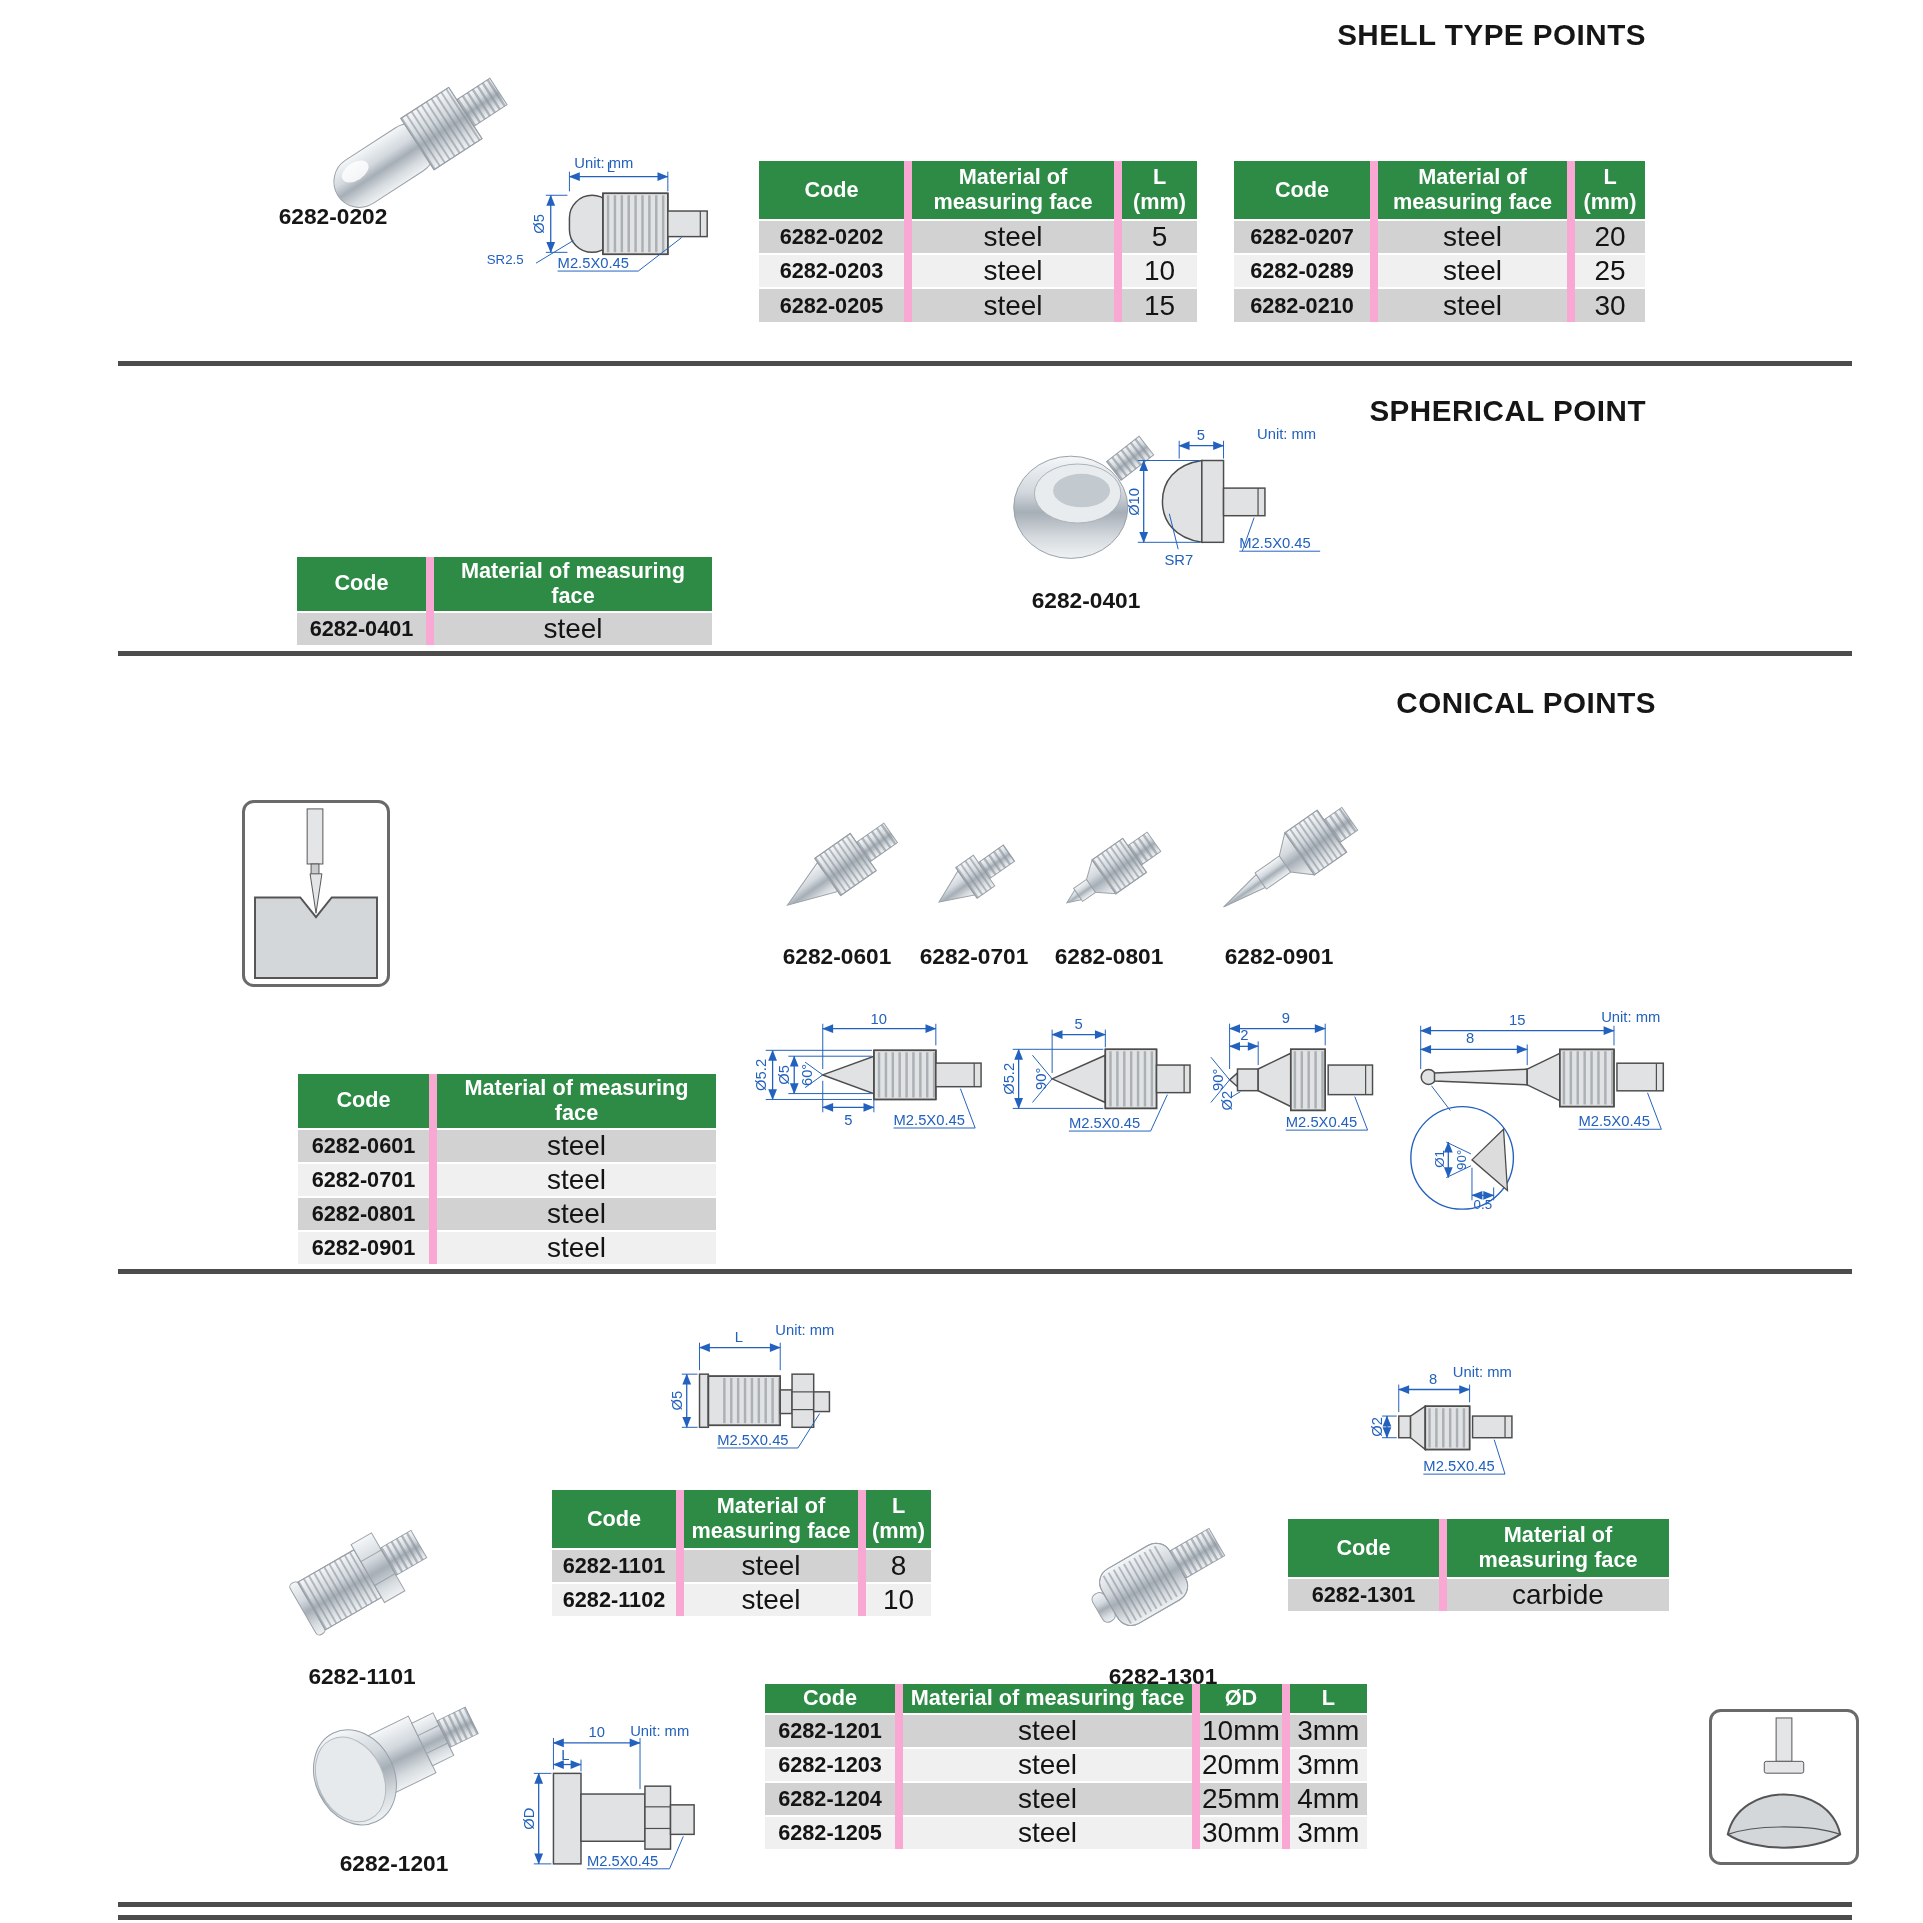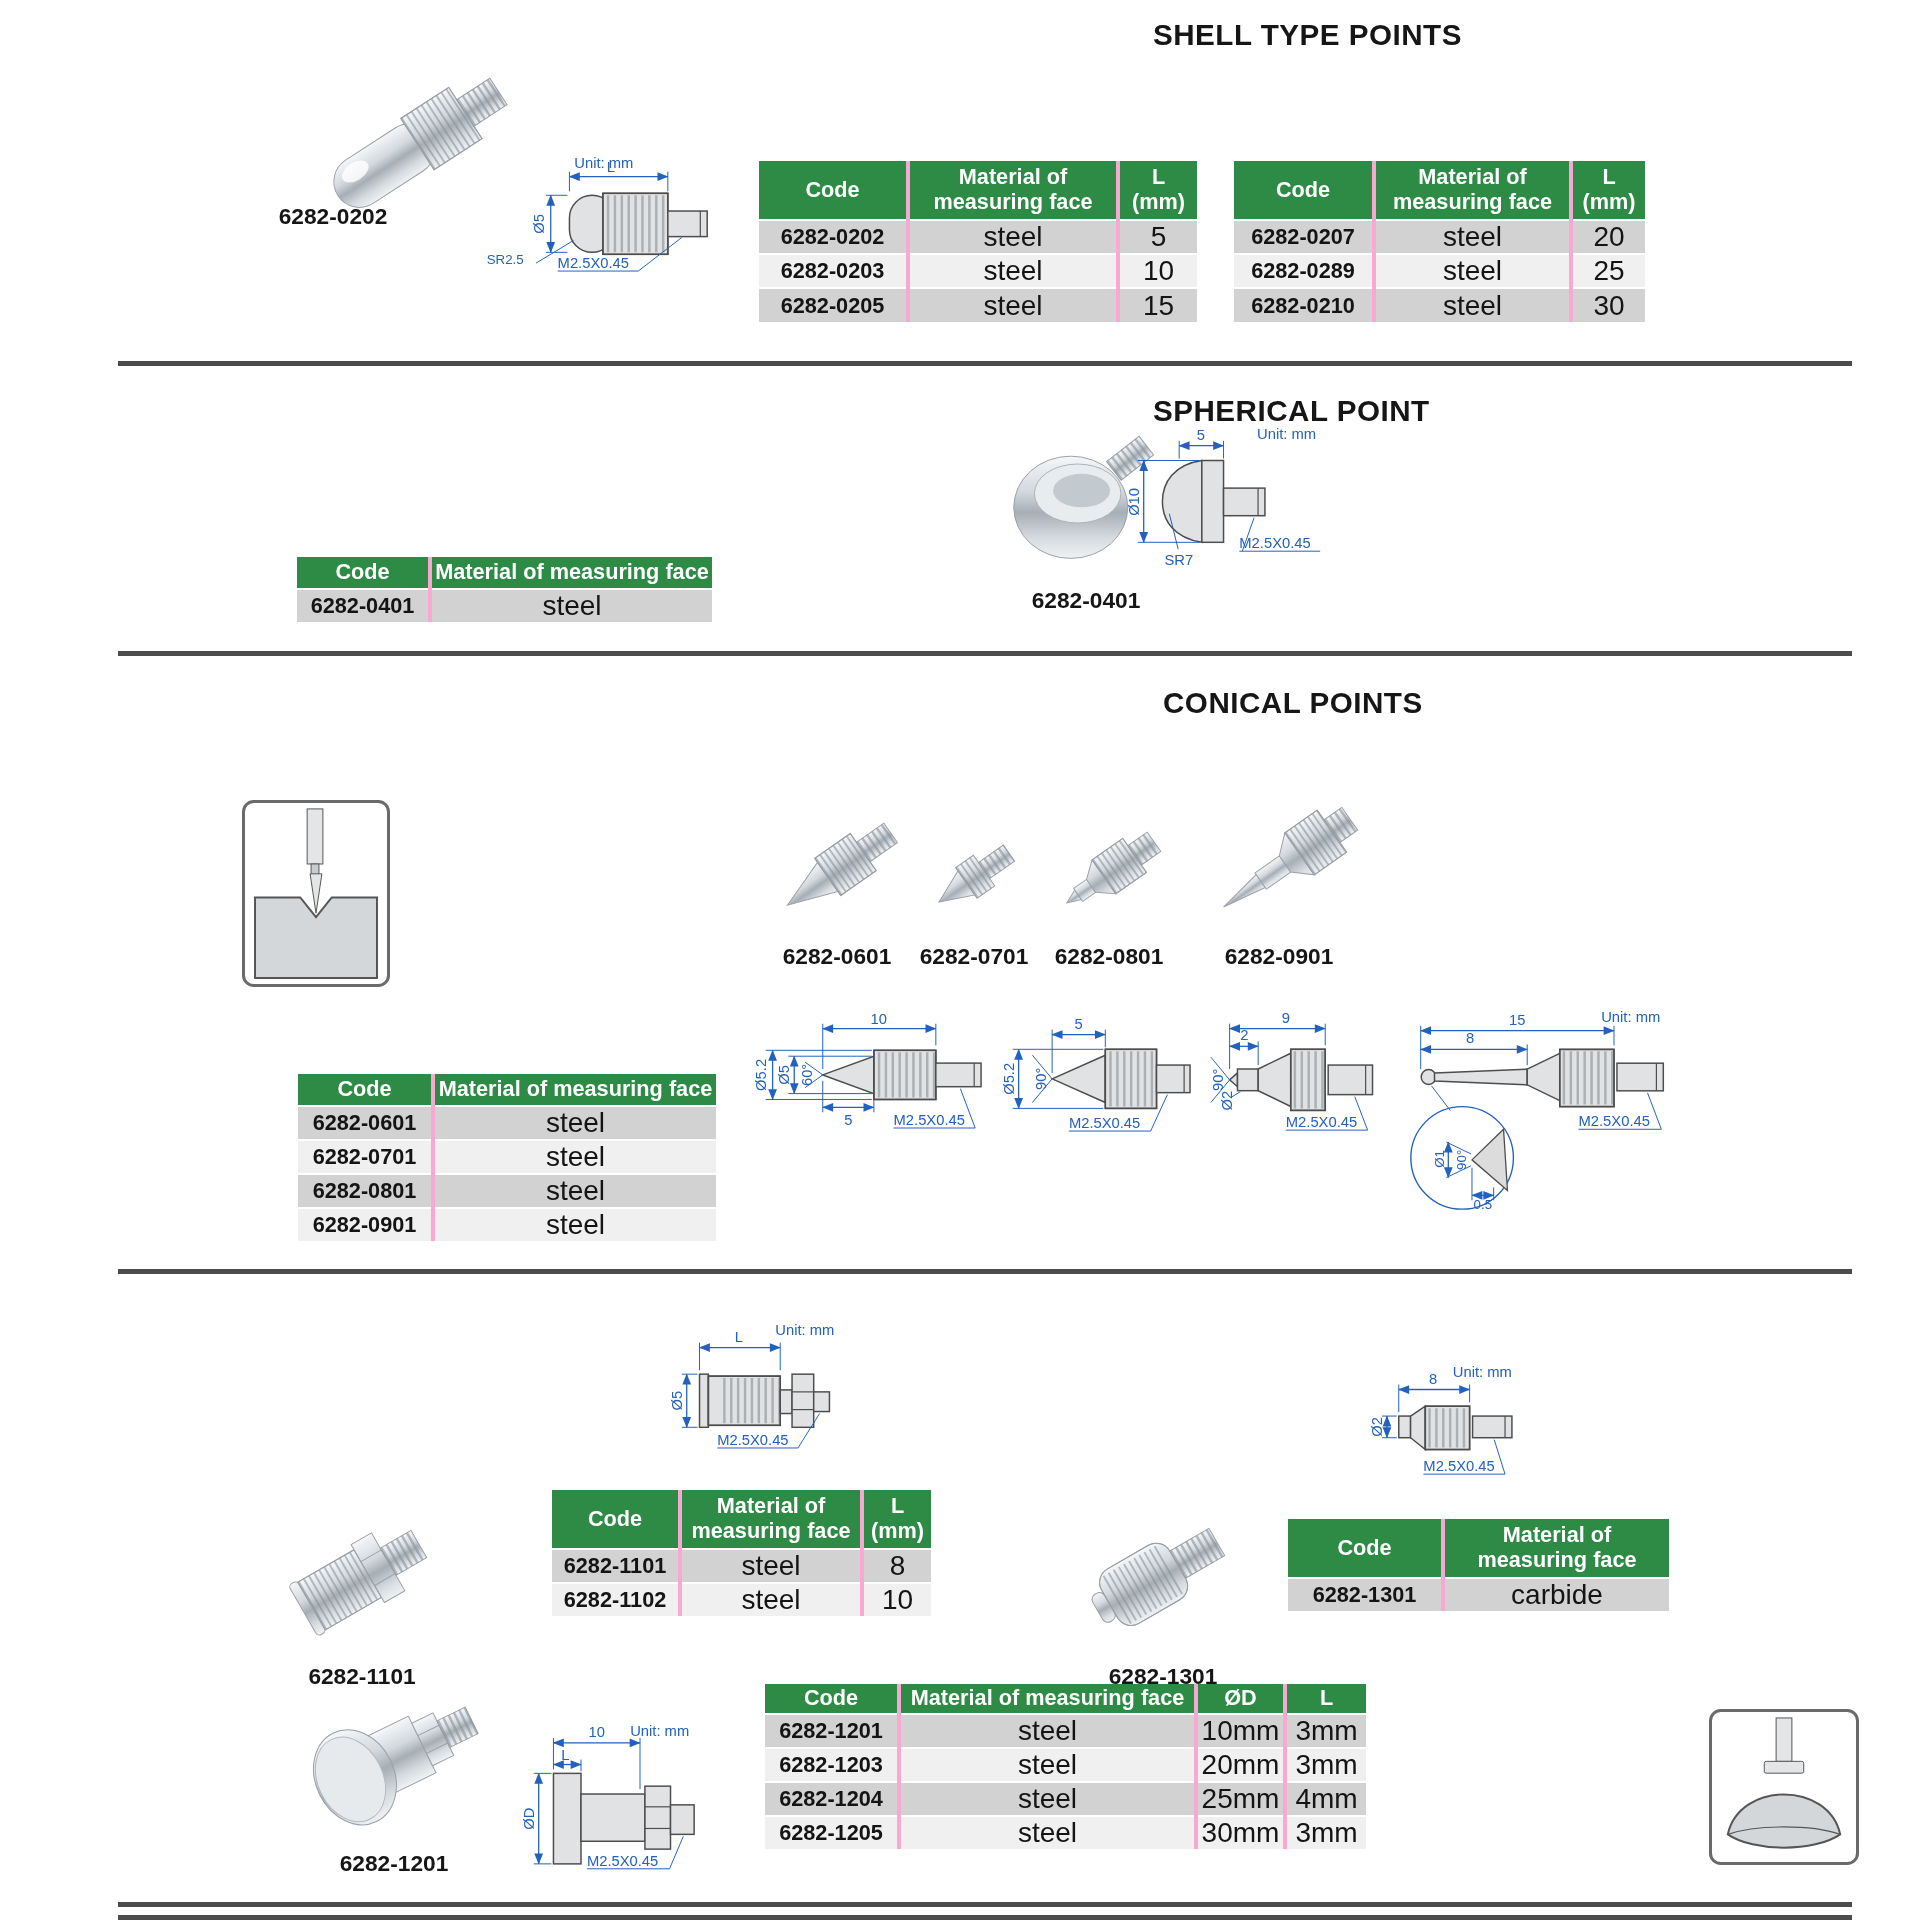--- a/index.html
+++ b/index.html
@@ -1,29 +1,29 @@
 <!DOCTYPE html>
 <html><head>
 <meta charset="utf-8">
 <style>
   * { margin:0; padding:0; box-sizing:border-box; }
   html,body { background:#fff; }
   body { font-family:"Liberation Sans",sans-serif; }
   .page { position:relative; width:1924px; height:1924px; background:#fff; overflow:hidden; }
   .abs { position:absolute; }
-  .sec-title { font-size:29.6px; font-weight:bold; color:#161616; text-align:left; letter-spacing:0.5px; }
+  .sec-title { font-size:29.6px; font-weight:bold; color:#161616; text-align:right; letter-spacing:0.5px; }
   .divider { position:absolute; left:118px; width:1734px; height:4.9px; background:#4c4c4c; }
   .code-label { position:absolute; width:158px; font-size:22.7px; font-weight:bold; color:#161616; text-align:center; }
   table.tbl { position:absolute; border-collapse:collapse; table-layout:fixed; }
   .tbl th { background:#2e8b46; color:#fff; font-size:21.7px; font-weight:bold; line-height:1.15; padding:2px 3px; text-align:center; vertical-align:middle; }
   .tbl td { font-size:28px; color:#141414; text-align:center; vertical-align:middle; height:32.5px; padding:0 2px; }
   .tbl td.code { font-weight:bold; font-size:21.7px; }
   .tbl tbody tr:nth-child(odd) td { background:#d2d2d2; }
   .tbl tbody tr:nth-child(even) td { background:#f0f0f0; }
-  .tbl th + th, .tbl td + td { border-left:4px solid #f9a8d4;margin-top:36px; }
+  .tbl th + th, .tbl td + td { border-left:8px solid #f9a8d4;margin-top:36px; }
   .tbl tbody tr { border-top:2px solid #fff; }
   .h2 th { height:59px; }
   .h1 th { height:31.5px; }
   #t1 td, #t2 td { height:34px; }
   #t4 td, #t7 td { height:30.5px; }
   #t7 th { height:29.6px; }
   #t6 td { height:32.5px; }
   .iconbox { position:absolute; border:3px solid #6a6a6a; border-radius:11.8px; background:#fff; }
   svg { overflow:visible; }
   svg text { font-family:"Liberation Sans",sans-serif; }

